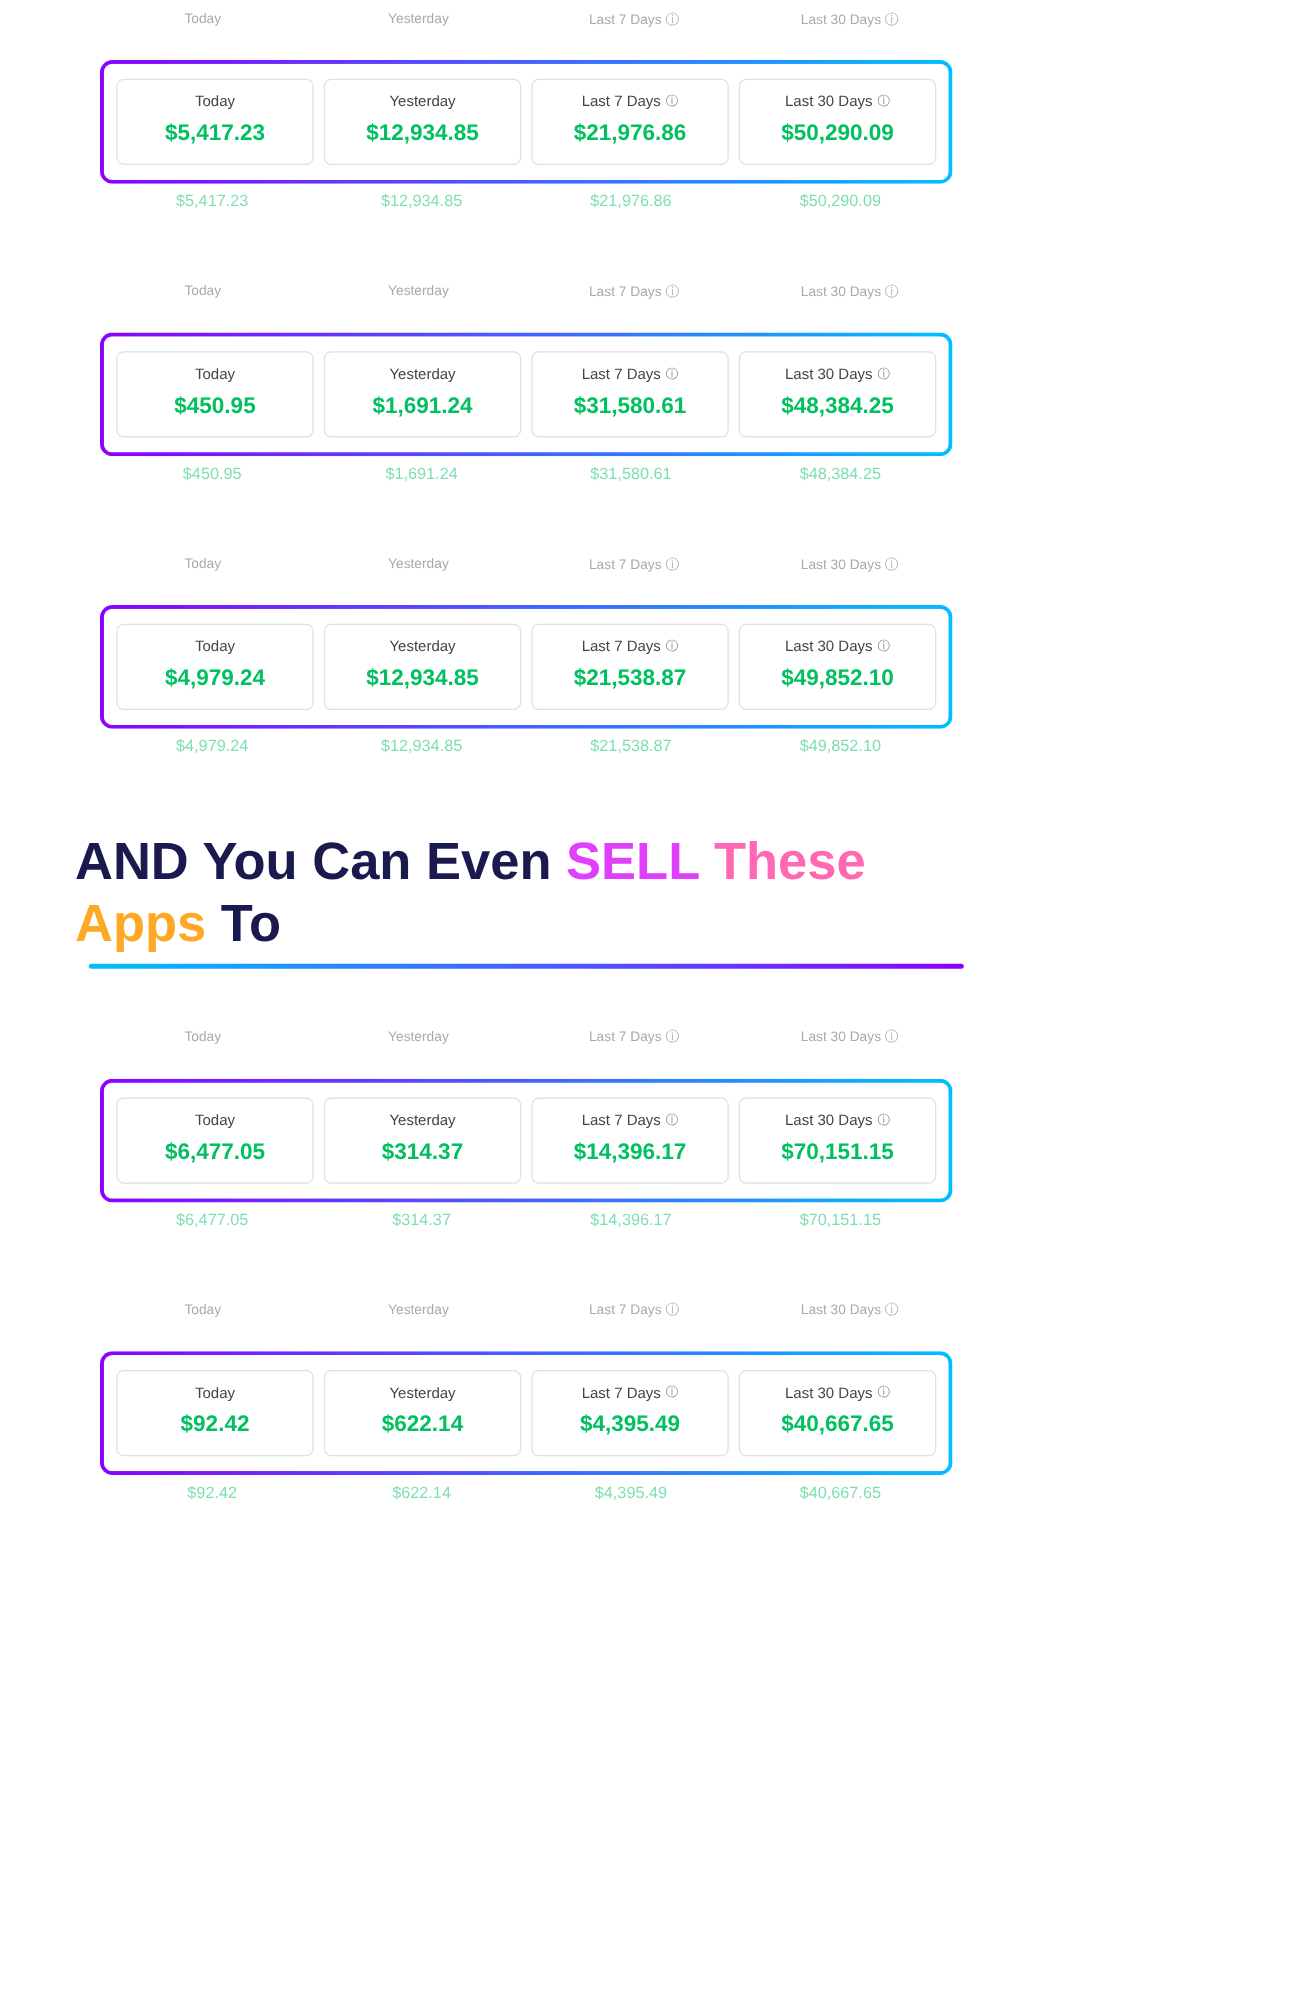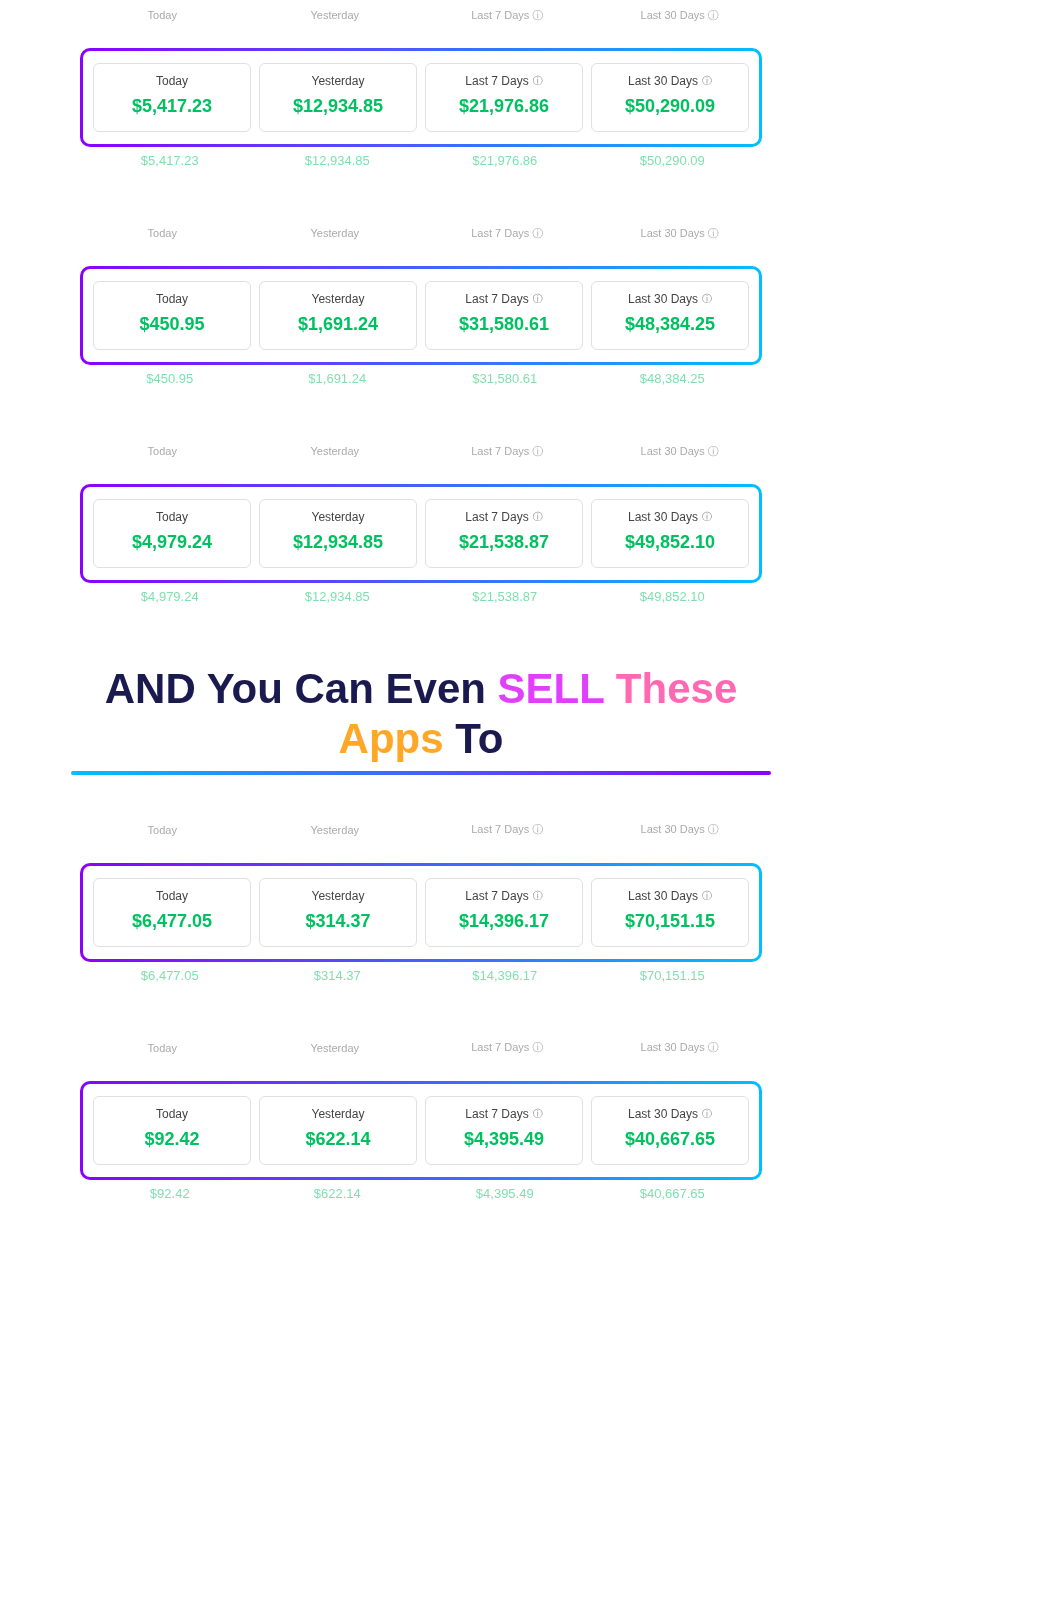--- a/index.html
+++ b/index.html
@@ -74,21 +74,21 @@
 
     .ghost-value {
       text-align: center;
       font-size: 13px;
       color: #00c060;
       opacity: 0.5;
     }
 
     
     .headline-section {
-      text-align: center;
+      text-align: left;
       padding: 50px 60px 40px 60px;
     }
 
     .headline-text {
       font-size: 42px;
       font-weight: 900;
       line-height: 1.2;
       color: #1a1a4e;
     }
 

